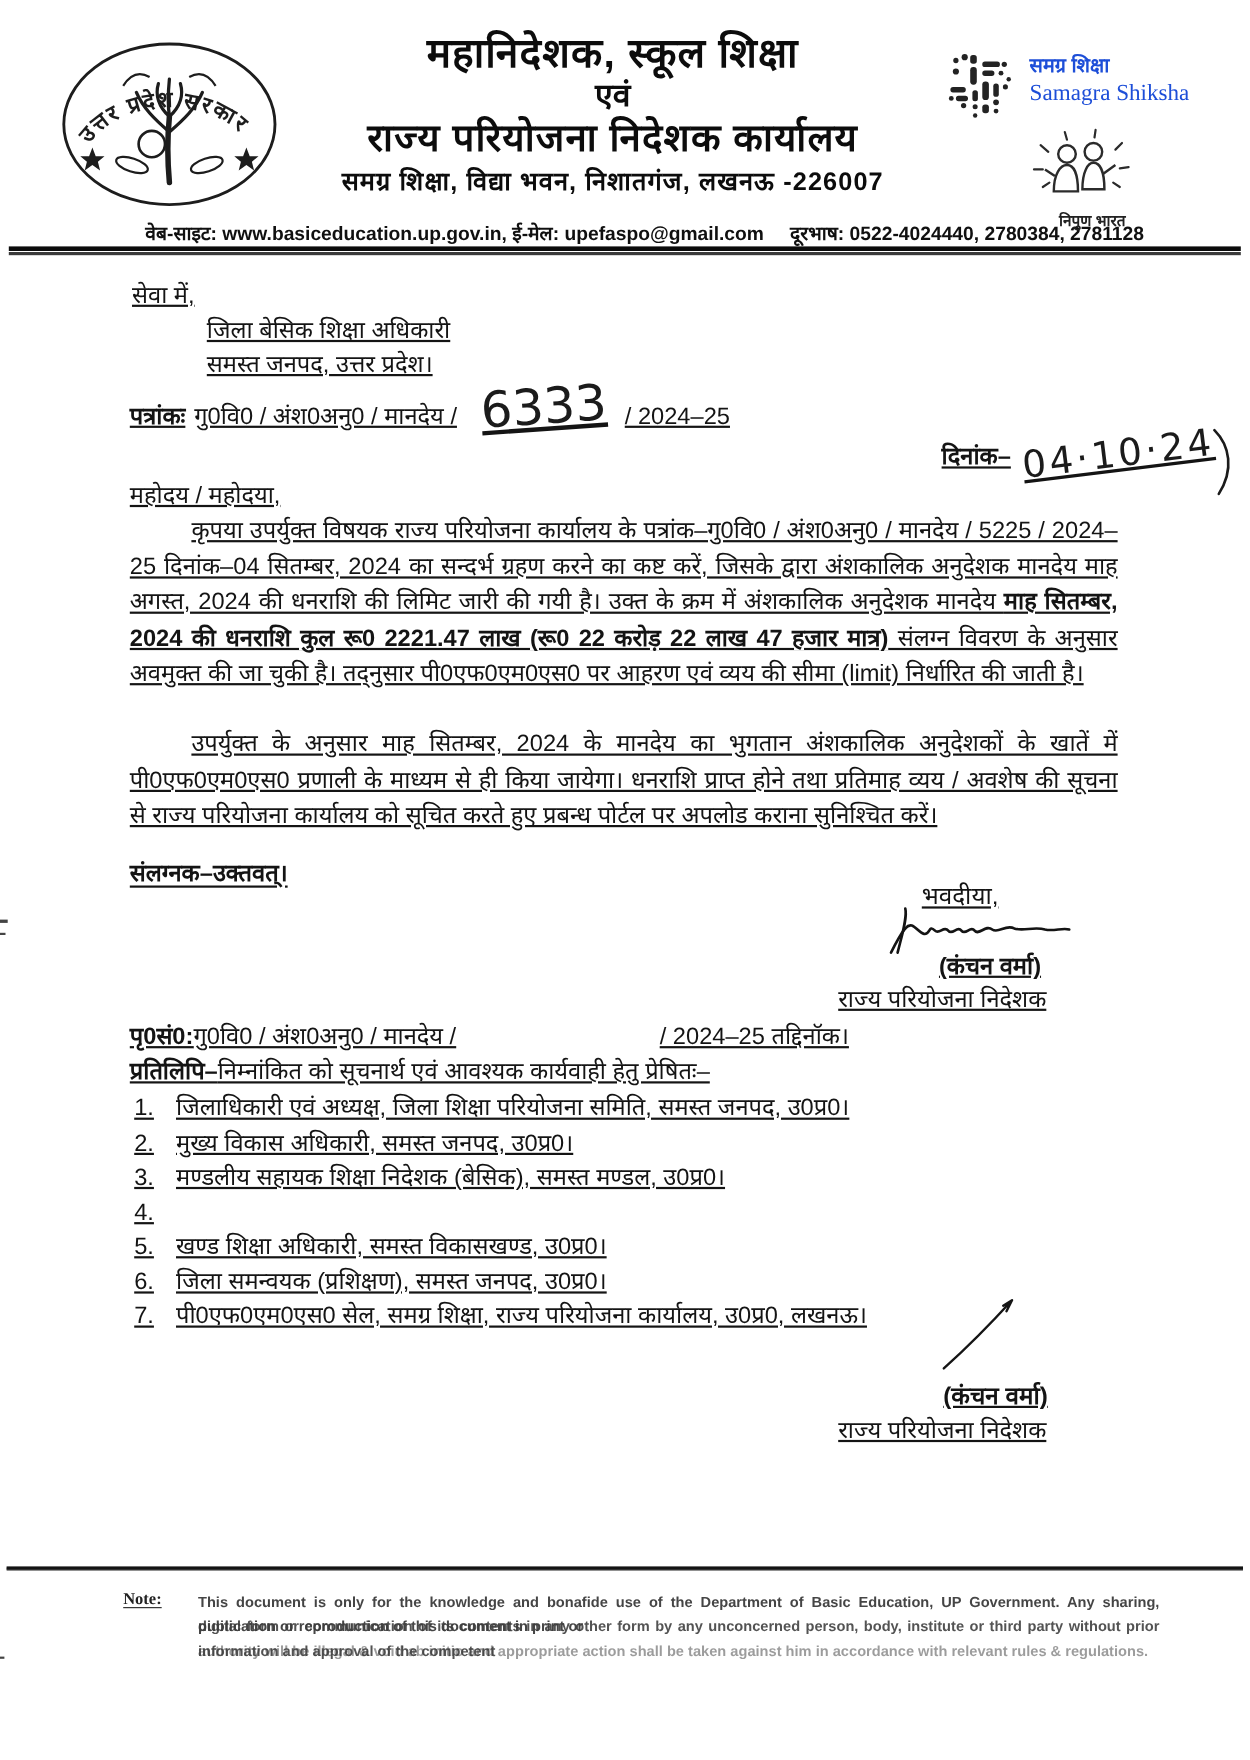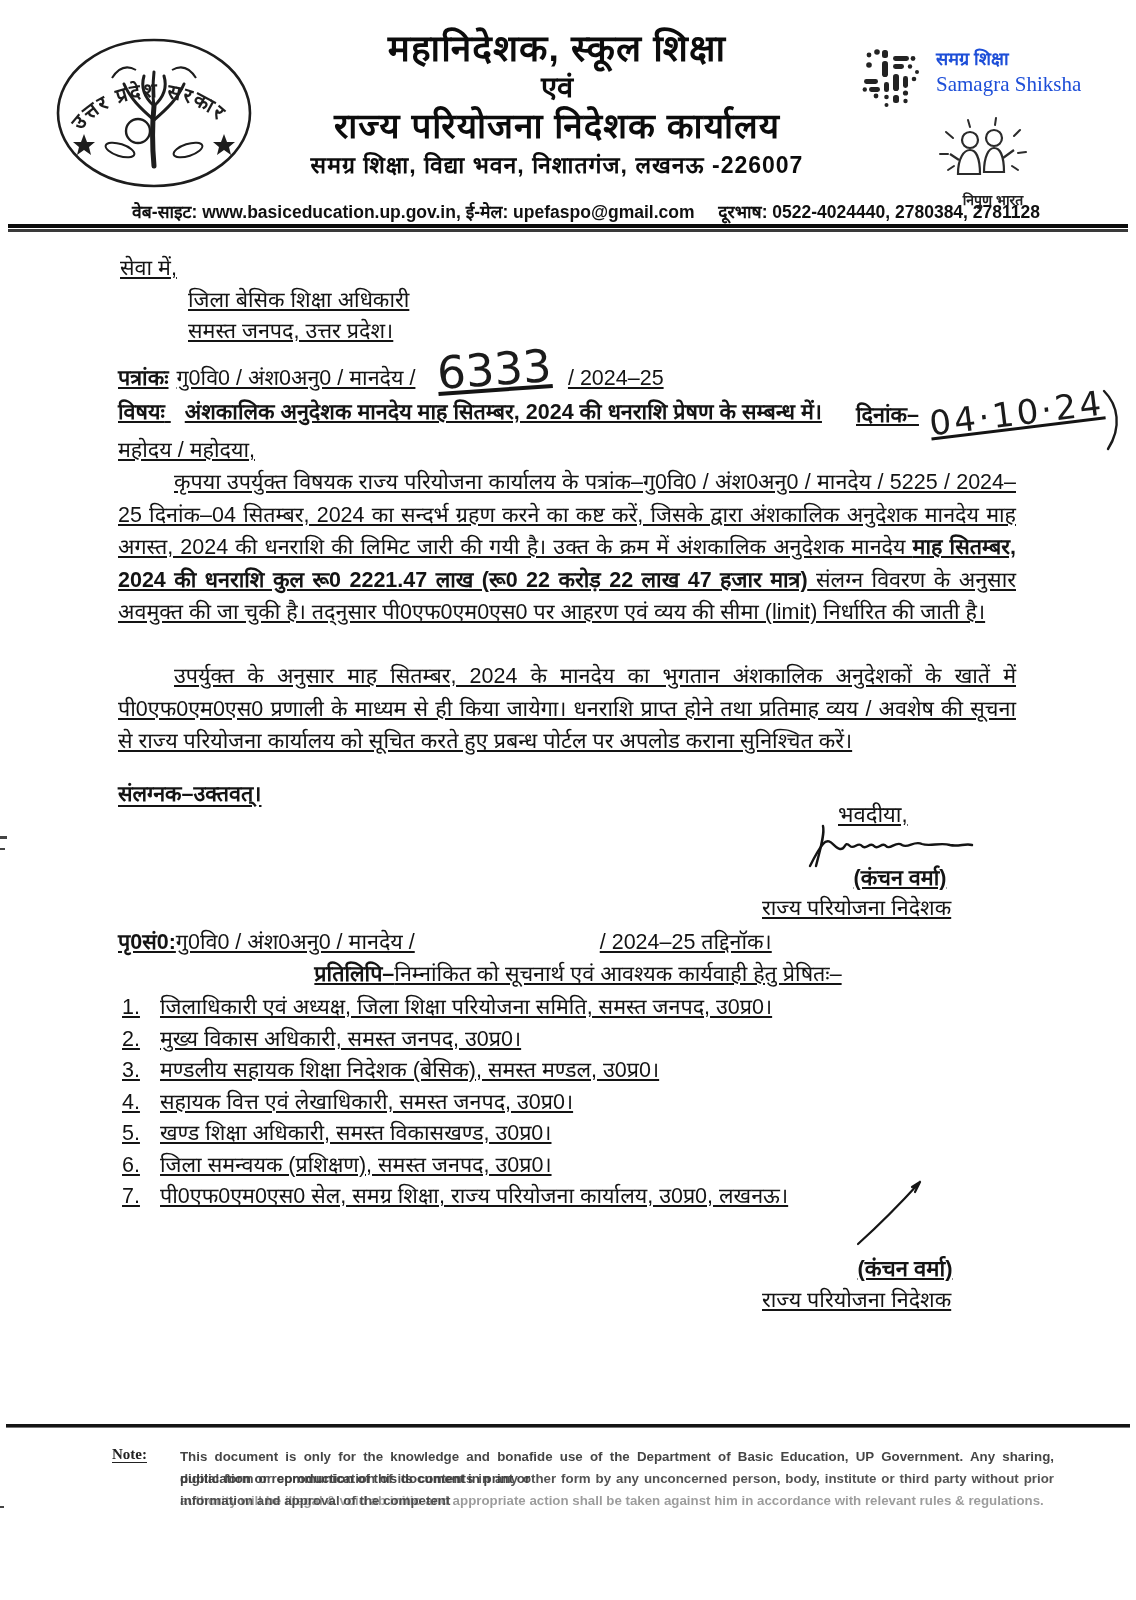--- a/index.html
+++ b/index.html
@@ -161,24 +161,20 @@
   </div>
 
   <div class="abs t" style="left:856px;top:373px;display:flex;align-items:center;">
     <span class="b">दिनांक–</span>
     <span class="hand hand-date">04·10·24</span>
     <svg width="26" height="64" viewBox="0 0 26 64" style="margin-left:-4px;margin-top:16px;">
       <path d="M4,2 C18,16 22,38 8,60" fill="none" stroke="#1b1b1b" stroke-width="2.4" stroke-linecap="round"></path>
     </svg>
   </div>
 
-  <div class="abs t b" style="left:118px;top:396px;width:920px;">
-    <span>विषयः</span>
-    <span style="margin-left:14px;">अंशकालिक अनुदेशक मानदेय माह सितम्बर, 2024 की धनराशि प्रेषण के सम्बन्ध में।</span>
-  </div>
 
   <div class="abs t" style="left:118px;top:434px;">महोदय / महोदया,</div>
 
   <div class="abs t para indent" style="left:118px;top:466px;width:898px;">
     <span>कृपया उपर्युक्त विषयक राज्य परियोजना कार्यालय के पत्रांक–गु0वि0 / अंश0अनु0 / मानदेय / 5225 / 2024–25 दिनांक–04 सितम्बर, 2024 का सन्दर्भ ग्रहण करने का कष्ट करें, जिसके द्वारा अंशकालिक अनुदेशक मानदेय माह अगस्त, 2024 की धनराशि की लिमिट जारी की गयी है। उक्त के क्रम में अंशकालिक अनुदेशक मानदेय </span><span class="b">माह सितम्बर, 2024 की धनराशि कुल रू0 2221.47 लाख (रू0 22 करोड़ 22 लाख 47 हजार मात्र)</span><span> संलग्न विवरण के अनुसार अवमुक्त की जा चुकी है। तद्नुसार पी0एफ0एम0एस0 पर आहरण एवं व्यय की सीमा (limit) निर्धारित की जाती है।</span>
   </div>
 
   <div class="abs t para indent" style="left:118px;top:660px;width:898px;">उपर्युक्त के अनुसार माह सितम्बर, 2024 के मानदेय का भुगतान अंशकालिक अनुदेशकों के खातें में पी0एफ0एम0एस0 प्रणाली के माध्यम से ही किया जायेगा। धनराशि प्राप्त होने तथा प्रतिमाह व्यय / अवशेष की सूचना से राज्य परियोजना कार्यालय को सूचित करते हुए प्रबन्ध पोर्टल पर अपलोड कराना सुनिश्चित करें।</div>
 
   <div class="abs t b u" style="left:118px;top:778px;">संलग्नक–उक्तवत्।</div>
@@ -198,40 +194,39 @@
   <div class="abs t b center" style="left:795px;top:862px;width:210px;">(कंचन वर्मा)</div>
   <div class="abs t" style="left:762px;top:892px;">राज्य परियोजना निदेशक</div>
 
   <div class="abs t" style="left:118px;top:926px;display:flex;align-items:baseline;">
     <span class="b">पृ0सं0:</span>
     <span>गु0वि0 / अंश0अनु0 / मानदेय /</span>
     <span style="display:inline-block;width:185px;"></span>
     <span>/ 2024–25 तद्दिनॉक।</span>
   </div>
 
-  <div class="abs t" style="left:118px;top:958px;width:920px;text-align:center;">
+  <div class="abs t" style="left:118px;top:958px;width:920px;">
     <span class="b">प्रतिलिपि–</span><span>निम्नांकित को सूचनार्थ एवं आवश्यक कार्यवाही हेतु प्रेषितः–</span>
   </div>
 
   <div class="abs t" style="left:122px;top:992px;width:900px;line-height:31.5px;">
     <div style="display:flex;">
       <span style="width:38px;">1.</span>
       <span>जिलाधिकारी एवं अध्यक्ष, जिला शिक्षा परियोजना समिति, समस्त जनपद, उ0प्र0।</span>
     </div>
     <div style="display:flex;">
       <span style="width:38px;">2.</span>
       <span>मुख्य विकास अधिकारी, समस्त जनपद, उ0प्र0।</span>
     </div>
     <div style="display:flex;">
       <span style="width:38px;">3.</span>
       <span>मण्डलीय सहायक शिक्षा निदेशक (बेसिक), समस्त मण्डल, उ0प्र0।</span>
     </div>
     <div style="display:flex;">
       <span style="width:38px;">4.</span>
-      <span>सहायक वित्त एवं लेखाधिकारी, समस्त जनपद, उ0प्र0।</span>
     </div>
     <div style="display:flex;">
       <span style="width:38px;">5.</span>
       <span>खण्ड शिक्षा अधिकारी, समस्त विकासखण्ड, उ0प्र0।</span>
     </div>
     <div style="display:flex;">
       <span style="width:38px;">6.</span>
       <span>जिला समन्वयक (प्रशिक्षण), समस्त जनपद, उ0प्र0।</span>
     </div>
     <div style="display:flex;">

